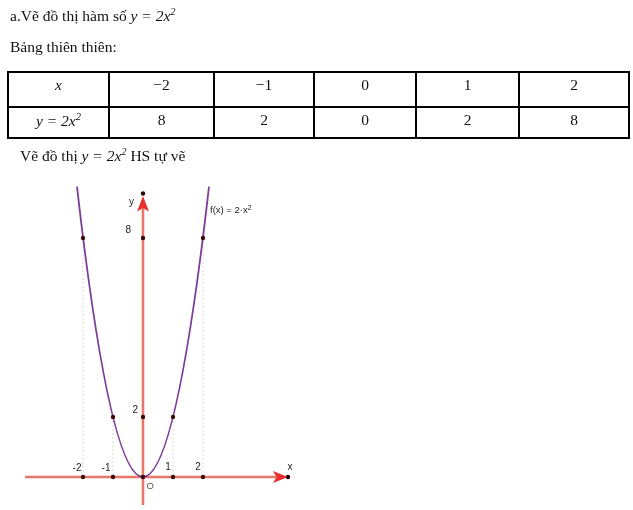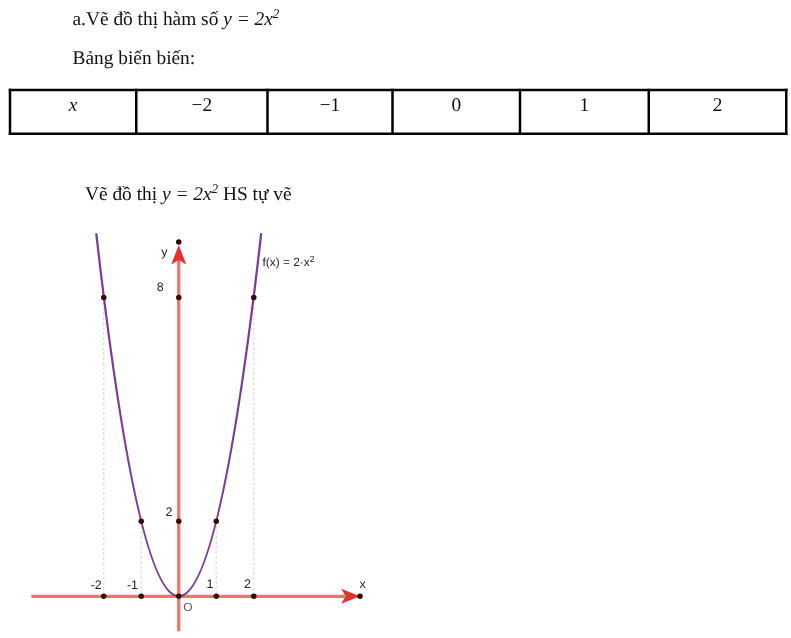--- a/index.html
+++ b/index.html
@@ -1,21 +1,21 @@
 <!DOCTYPE html>
 <html><head>
 <meta charset="utf-8">
 <style>
   html,body { margin:0; padding:0; }
   body {
     width:633px; height:510px; position:relative; overflow:hidden;
     background:#ffffff; color:#111;
     font-family:"Liberation Serif", serif;
   }
-  .docline { position:absolute; font-size:15.5px; white-space:pre;margin-left:48px; }
+  .docline { position:absolute; font-size:15.5px; white-space:pre; }
   .mathv { font-style:italic; }
   .docline sup, .vtable sup { font-size:10.5px; }
   #line1 { left:10px; top:6px; }
   #line2 { left:10px; top:38px; }
   #line3 { left:20px; top:146px; }
   table.vtable {
     position:absolute; left:7px; top:71px; width:621px;
     border-collapse:collapse; table-layout:fixed; font-size:15.5px;
   }
   table.vtable td {
@@ -30,39 +30,47 @@
   }
   svg#graph text.eq { font-size:9.5px; }
   svg#graph tspan.sup { font-size:7px; }
   svg#graph text.olabel { fill:#555; font-size:9.5px; }
 </style>
 </head>
 <body>
 
 <div id="line1" class="docline"><span>a.Vẽ đồ thị hàm số </span><span class="mathv">y = 2x</span><sup class="mathv">2</sup></div>
 
-<div id="line2" class="docline">Bảng biến biến:</div>
+<div id="line2" class="docline">Bảng thiên thiên:</div>
 
 <table class="vtable">
   <colgroup>
     <col style="width:101px">
       <col style="width:105px">
       <col style="width:100px">
     <col style="width:102px">
       <col style="width:103px">
       <col style="width:110px">
   </colgroup>
   <tbody>
       <tr class="r1">
     <td><span class="mathv">x</span></td>
     <td>−2</td>
     <td>−1</td>
     <td>0</td>
     <td>1</td>
     <td>2</td>
+  </tr>
+  <tr class="r2">
+    <td><span class="mathv">y = 2x</span><sup class="mathv">2</sup></td>
+    <td>8</td>
+    <td>2</td>
+    <td>0</td>
+    <td>2</td>
+    <td>8</td>
   </tr>
 </tbody>
   </table>
 
 <div id="line3" class="docline"><span>Vẽ đồ thị </span><span class="mathv">y = 2x</span><sup class="mathv">2</sup><span> HS tự vẽ</span></div>
 
 <svg id="graph" width="633" height="510" viewBox="0 0 633 510">
 
   <line x1="83" y1="238" x2="83" y2="477" stroke="#d8d8d8" stroke-width="1" stroke-dasharray="2,2"></line>
   <line x1="203" y1="238" x2="203" y2="477" stroke="#d8d8d8" stroke-width="1" stroke-dasharray="2,2"></line>

